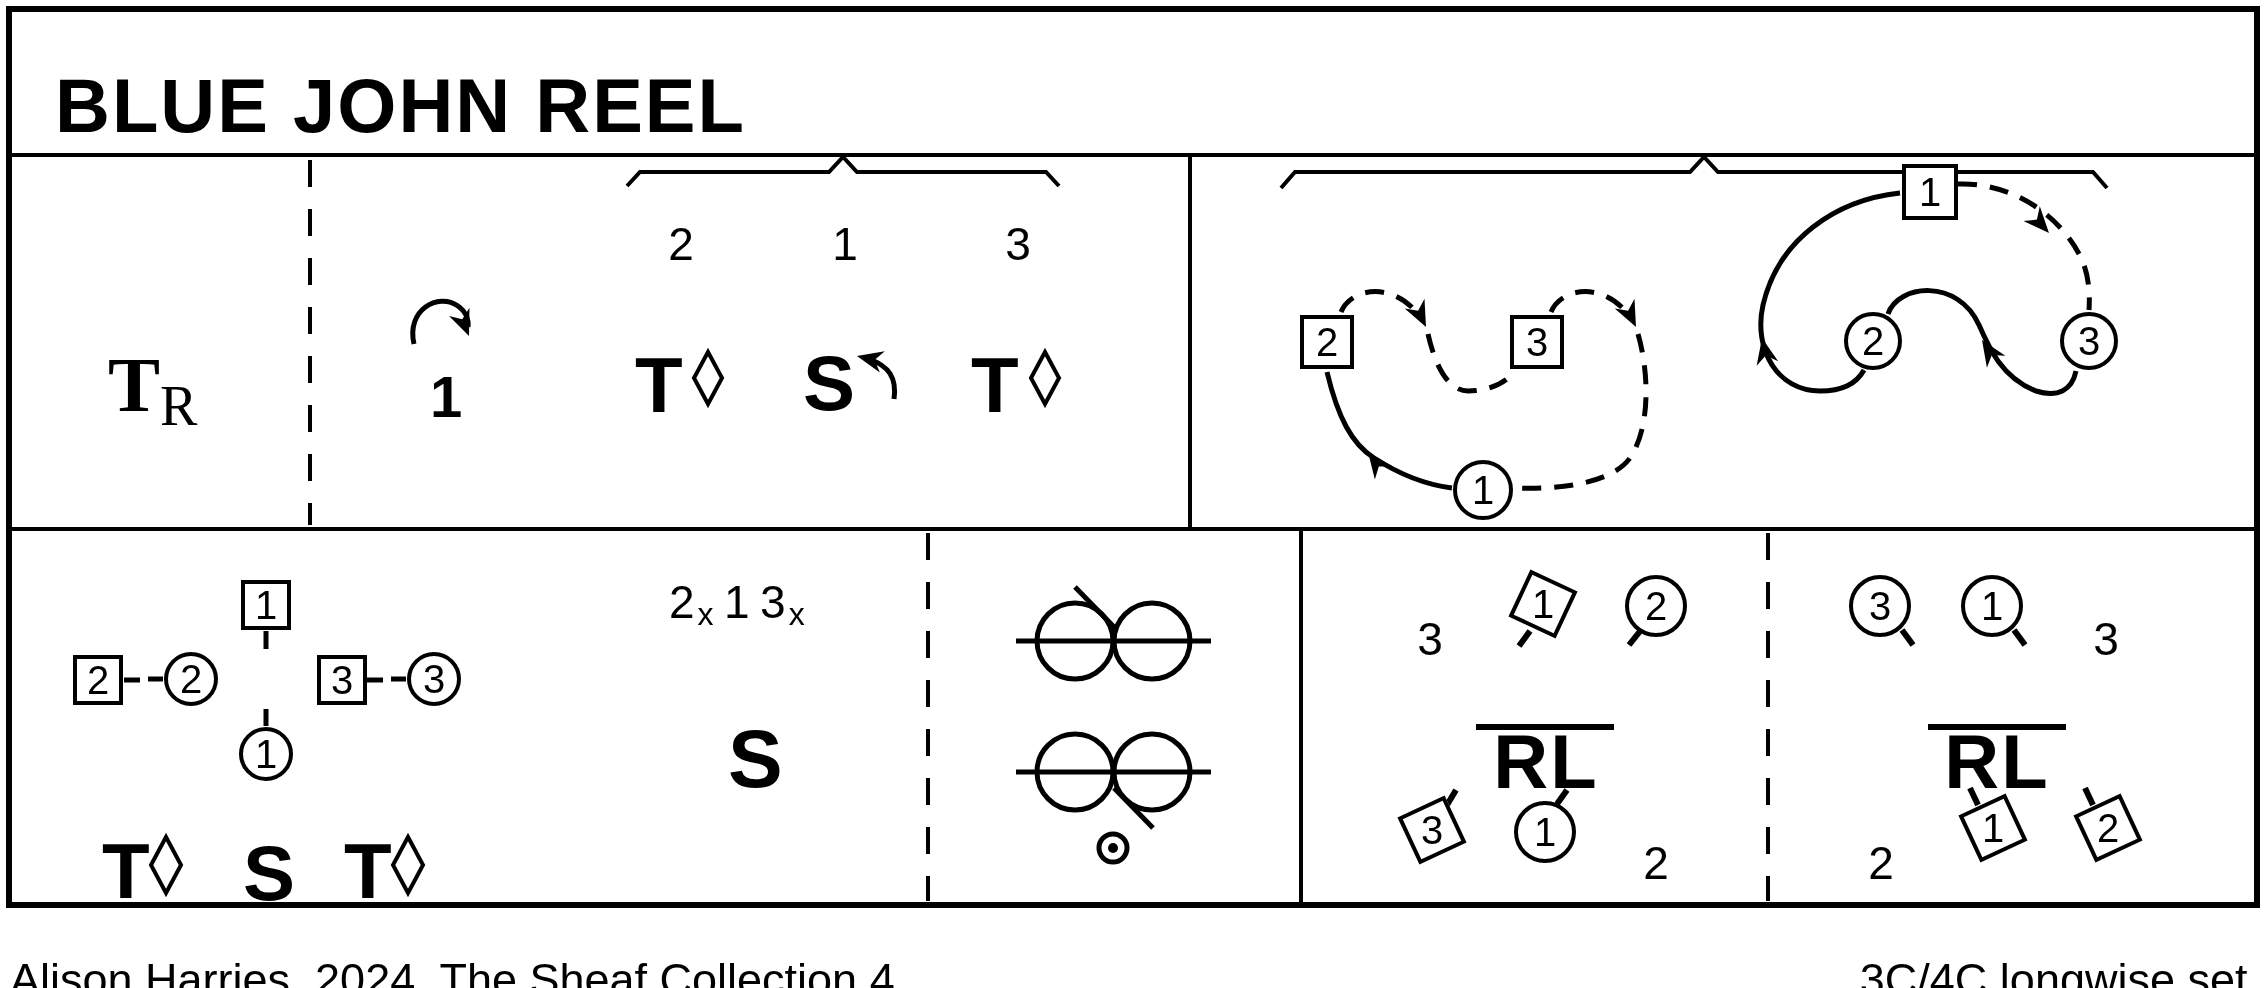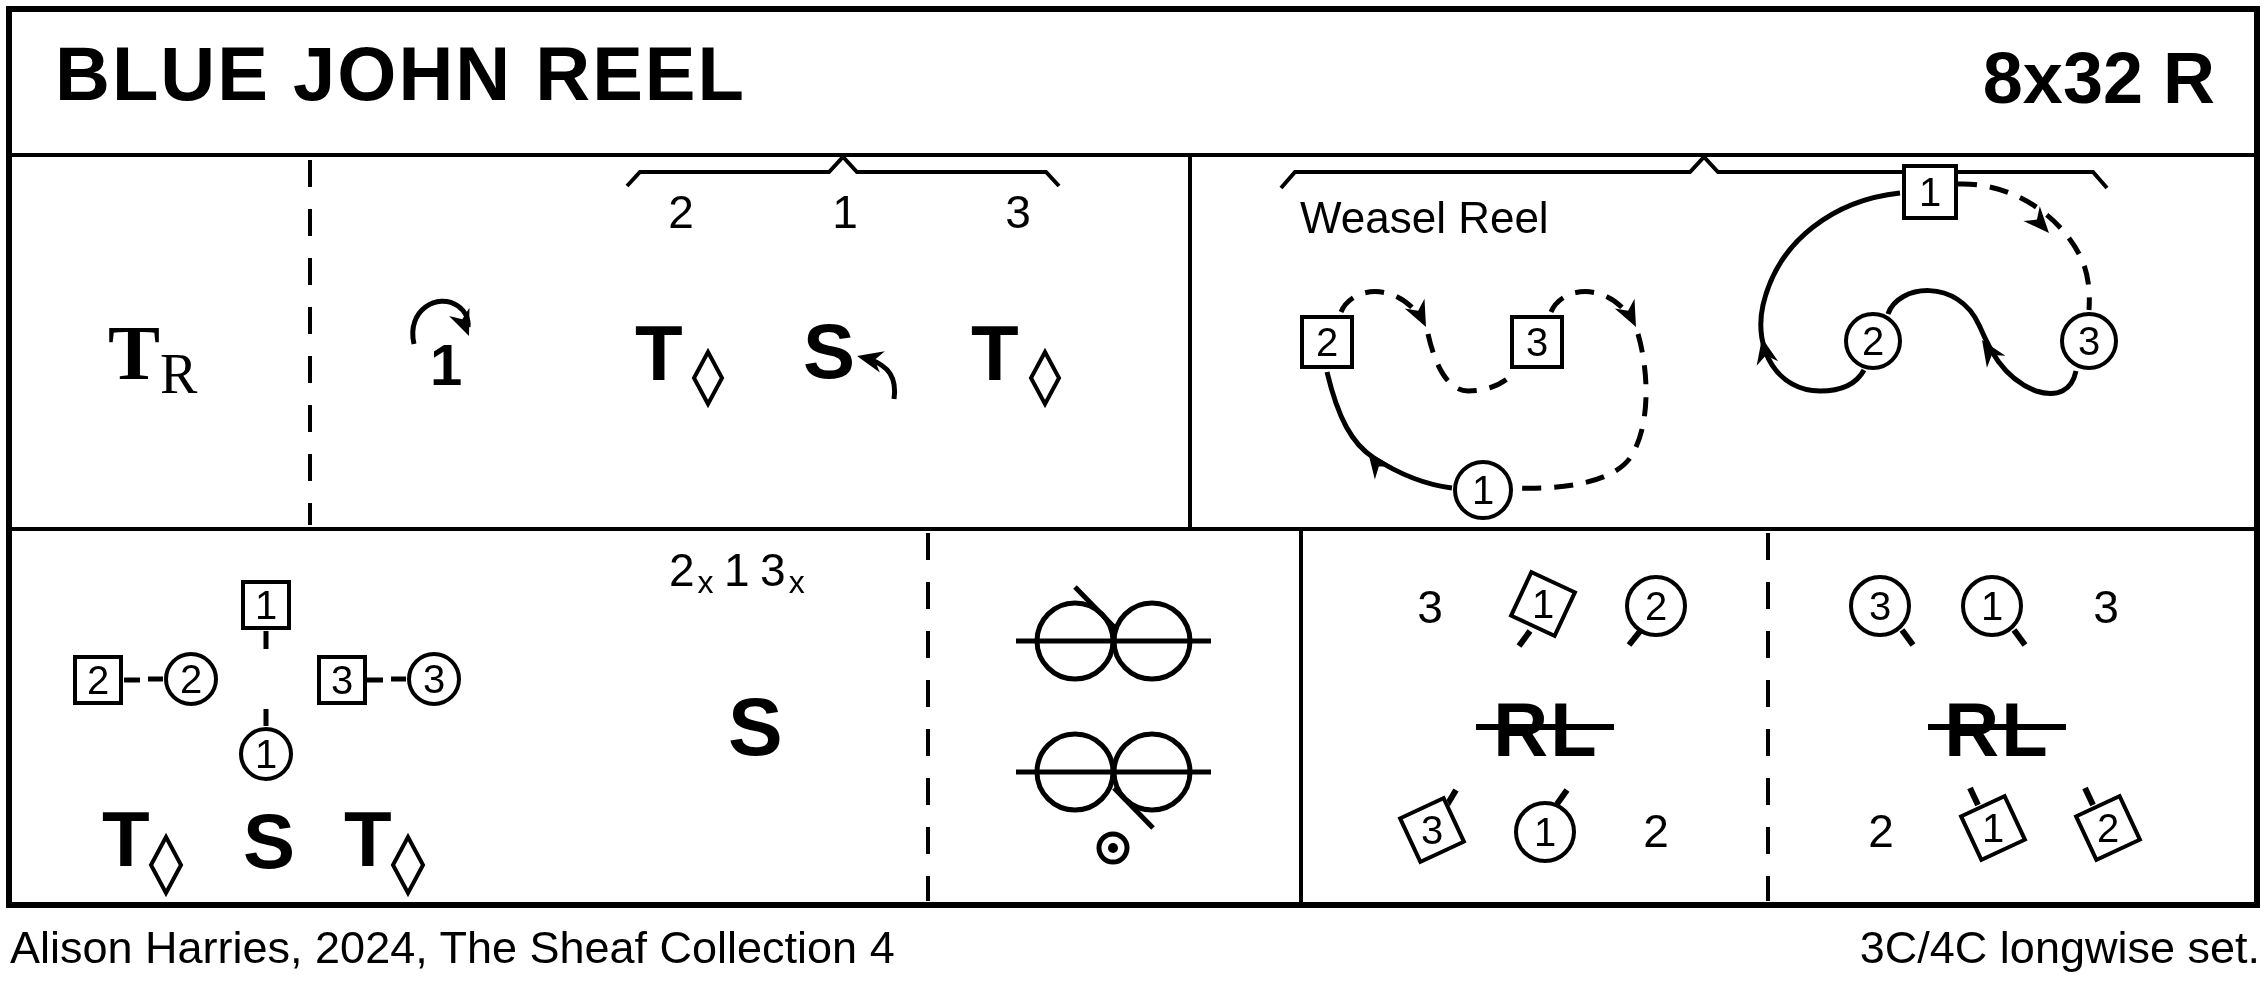--- a/index.html
+++ b/index.html
@@ -1,18 +1,18 @@
 <!DOCTYPE html>
 <html><head>
 <meta charset="utf-8">
 <style>
   html,body{margin:0;padding:0;background:#fff;}
   #page{position:relative;width:2267px;height:988px;background:#ffffff;
         font-family:"Liberation Sans",sans-serif;color:#000;overflow:hidden;}
-  .abs{position:absolute;}
+  .abs{position:absolute;margin-top:32px;}
   svg{position:absolute;left:0;top:0;}
   
   .t-title{font-weight:700;font-size:76px;line-height:1;letter-spacing:2px;}
   .t-sig{font-weight:700;font-size:72px;line-height:1;}
   .t-footer{font-weight:400;font-size:45px;line-height:1;}
   .t-label{font-weight:400;font-size:44px;line-height:1;}
   .t-num{font-weight:400;font-size:46px;line-height:1;}
   .t-sym{font-weight:700;font-size:78px;line-height:1;}
   .t-sub{font-weight:400;font-size:56px;position:relative;top:14px;}
   .t-castnum{font-weight:700;font-size:58px;line-height:1;}
@@ -132,37 +132,35 @@
       <line x1="1447" y1="805" x2="1456" y2="790"></line>
       <line x1="1557" y1="804" x2="1567" y2="790"></line>
       <line x1="1902" y1="630" x2="1913" y2="645"></line>
       <line x1="2014" y1="630" x2="2025" y2="645"></line>
       <line x1="1978" y1="805" x2="1970" y2="788"></line>
       <line x1="2093" y1="805" x2="2085" y2="788"></line>
     </g>
   </svg>
 
   <div class="abs t-title" style="left:55px;top:36px;">BLUE JOHN REEL</div>
-  <div class="abs t-sig" style="right:52px;top:42px;">8x32 R</div>
 
   <div class="abs" style="left:108px;top:314px;font-family:Liberation Serif, serif;">
     <span class="t-sym">T</span><span class="t-sub">R</span>
   </div>
 
   <div class="abs t-castnum" style="left:430px;top:336px;">1</div>
 
   <div class="abs t-num ctrx" style="left:681px;top:189px;">2</div>
   <div class="abs t-num ctrx" style="left:845px;top:189px;">1</div>
   <div class="abs t-num ctrx" style="left:1018px;top:189px;">3</div>
 
   <div class="abs t-sym" style="left:635px;top:314px;">T</div>
   <div class="abs t-sym" style="left:803px;top:312px;">S</div>
   <div class="abs t-sym" style="left:971px;top:314px;">T</div>
 
-  <div class="abs t-label" style="left:1300px;top:196px;">Weasel Reel</div>
 
   <div class="tok" style="left:1300px;top:315px;width:54px;height:54px;">
       <span>2</span>
     </div>
   <div class="tok" style="left:1510px;top:315px;width:54px;height:54px;">
       <span>3</span>
     </div>
   <div class="tok ci" style="left:1453px;top:460px;width:60px;height:60px;">
       <span>1</span>
     </div>

